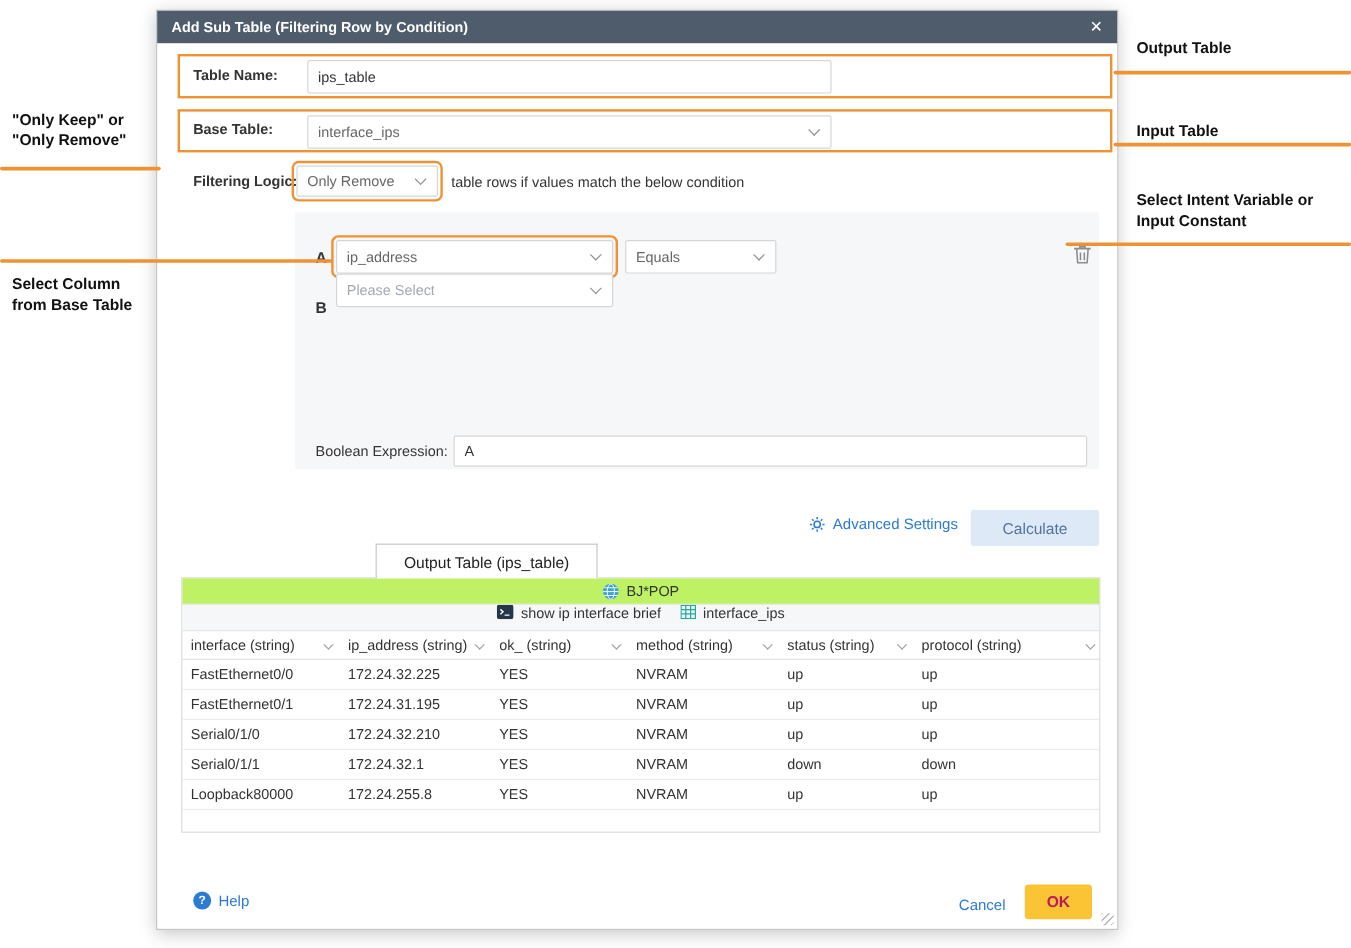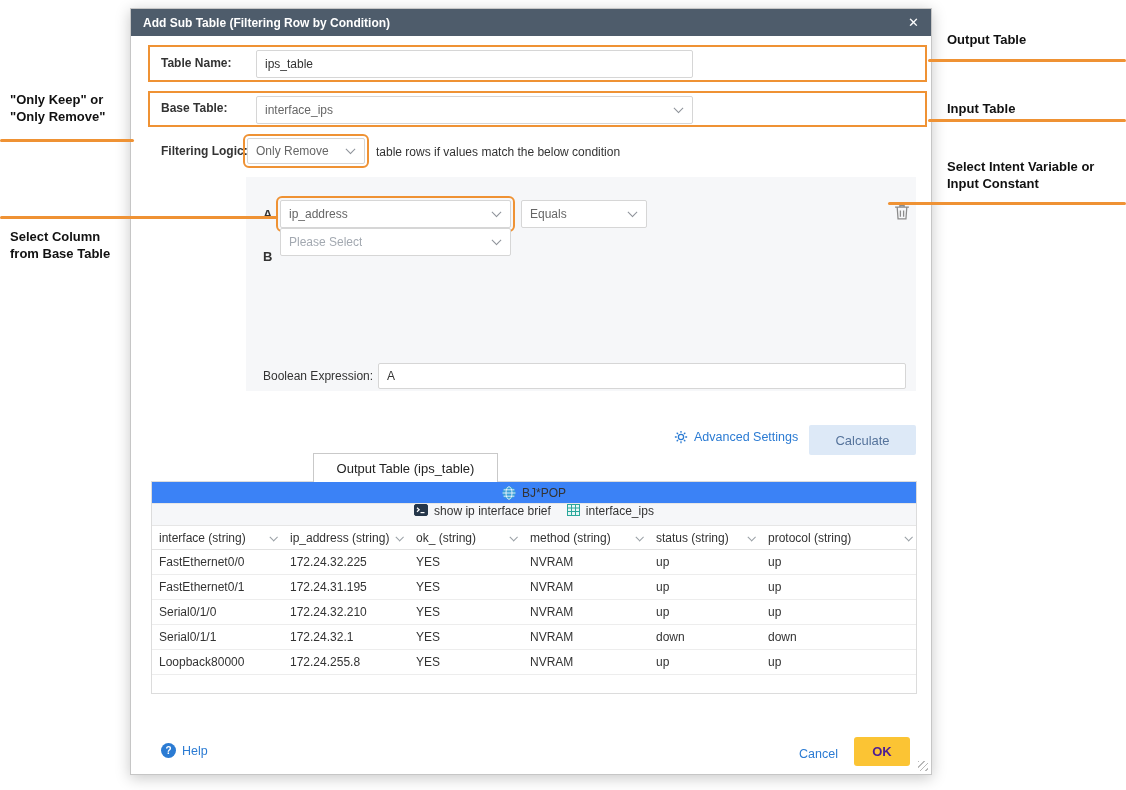--- a/index.html
+++ b/index.html
@@ -42,21 +42,21 @@
 
   
   .tab-inactive { position:absolute; left:22px; top:451px; width:160px; height:21px; display:flex;
                   align-items:center; justify-content:center; font-size:11.5px; color:#333; cursor:pointer;margin-top:45px; }
   .tab-active { position:absolute; left:182px; top:444px; width:185px; height:29px; background:#fff;
                 border:1px solid #c9c9c9; border-bottom:none; display:flex; align-items:center;
                 justify-content:center; font-size:13px; color:#222; z-index:3; cursor:pointer; }
 
   .rtable { position:absolute; left:20px; top:472px; width:766px; height:213px;
             border:1px solid #dcdcdc; background:#fff; font-size:12px; color:#333; }
-  .grp1 { height:22px; background:#3b82f6; display:flex; align-items:center; justify-content:center;
+  .grp1 { height:22px; background:#bef264; display:flex; align-items:center; justify-content:center;
           gap:6px; border-bottom:1px solid #e6e6e6; }
   .grp2 { height:22px; background:#f6f7f9; display:flex; align-items:flex-start; justify-content:center;
           gap:6px; border-bottom:1px solid #e6e6e6; }
   .grp2 .g2 { margin-left:10px; }
   .colrow { display:flex; height:24px; border-bottom:1px solid #e2e2e2; align-items:stretch; }
   .col { display:flex; align-items:center; justify-content:space-between; padding:0 7px; cursor:pointer; }
   .col .chev2 { width:6px; height:6px; border-right:1.4px solid #9aa0a6; border-bottom:1.4px solid #9aa0a6;
                 transform:rotate(45deg) translateY(-1px); flex:none; margin-left:4px; }
   .trow { display:flex; height:25px; align-items:center; border-bottom:1px solid #ededed; }
   .cell { padding:0 7px; overflow:hidden; white-space:nowrap; }
@@ -64,21 +64,21 @@
   .c4{width:126px;flex:none}.c5{width:112px;flex:none}.c6{width:157px;flex:none}
 
   
   .help { position:absolute; left:30px; top:734px; display:flex; align-items:center; gap:6px;
           color:#2b7bd3; font-size:12.5px; cursor:pointer; }
   .help-ico { width:15px; height:15px; border-radius:50%; background:#2b7bd3; color:#fff; font-size:10px;
               display:flex; align-items:center; justify-content:center; font-weight:bold; flex:none; }
   .cancel { position:absolute; left:668px; top:738px; color:#2b7bd3; font-size:12.5px; cursor:pointer; }
   .ok { position:absolute; left:723px; top:728px; width:56px; height:29px; background:#fbc434;
         border-radius:3px; display:flex; align-items:center; justify-content:center;
-        font-size:13px; color:#4c1d95; font-weight:bold; cursor:pointer; }
+        font-size:13px; color:#be185d; font-weight:bold; cursor:pointer; }
   .resize { position:absolute; right:3px; bottom:3px; width:10px; height:10px;
             background:repeating-linear-gradient(135deg,#b9b9b9 0 1px,transparent 1px 4px); cursor:nwse-resize; }
 
   
   .ann { position:absolute; font-weight:bold; font-size:13px; color:#111; line-height:17px; z-index:5; }
   .aline { position:absolute; height:3px; background:#ef9234; border-radius:2px; z-index:20; }
 </style>
 </head>
 <body>
 

